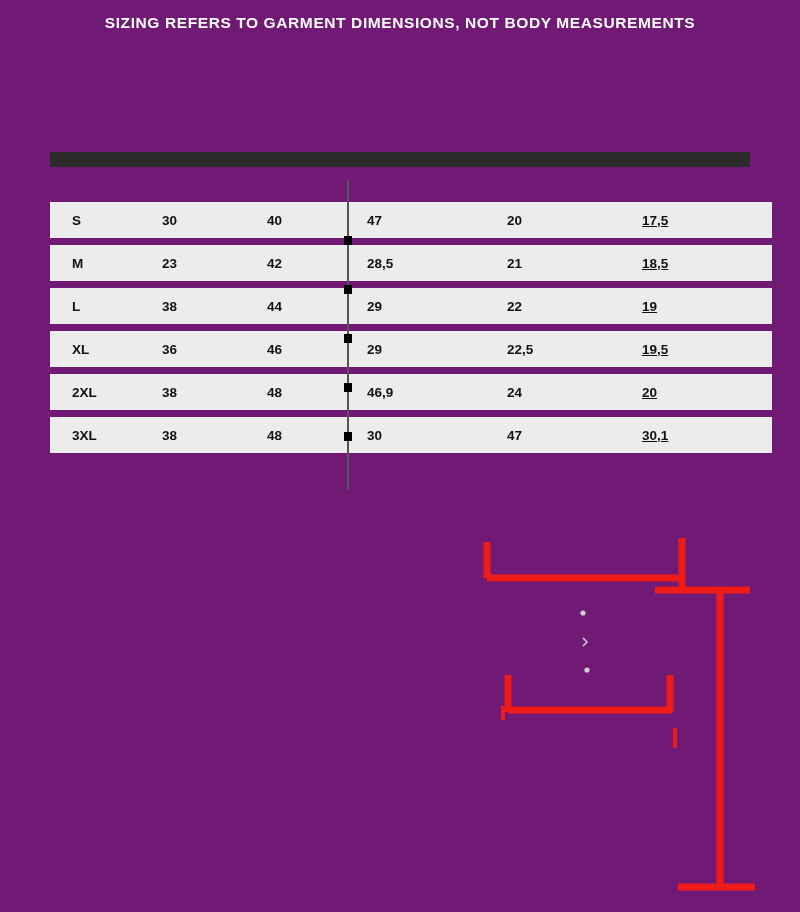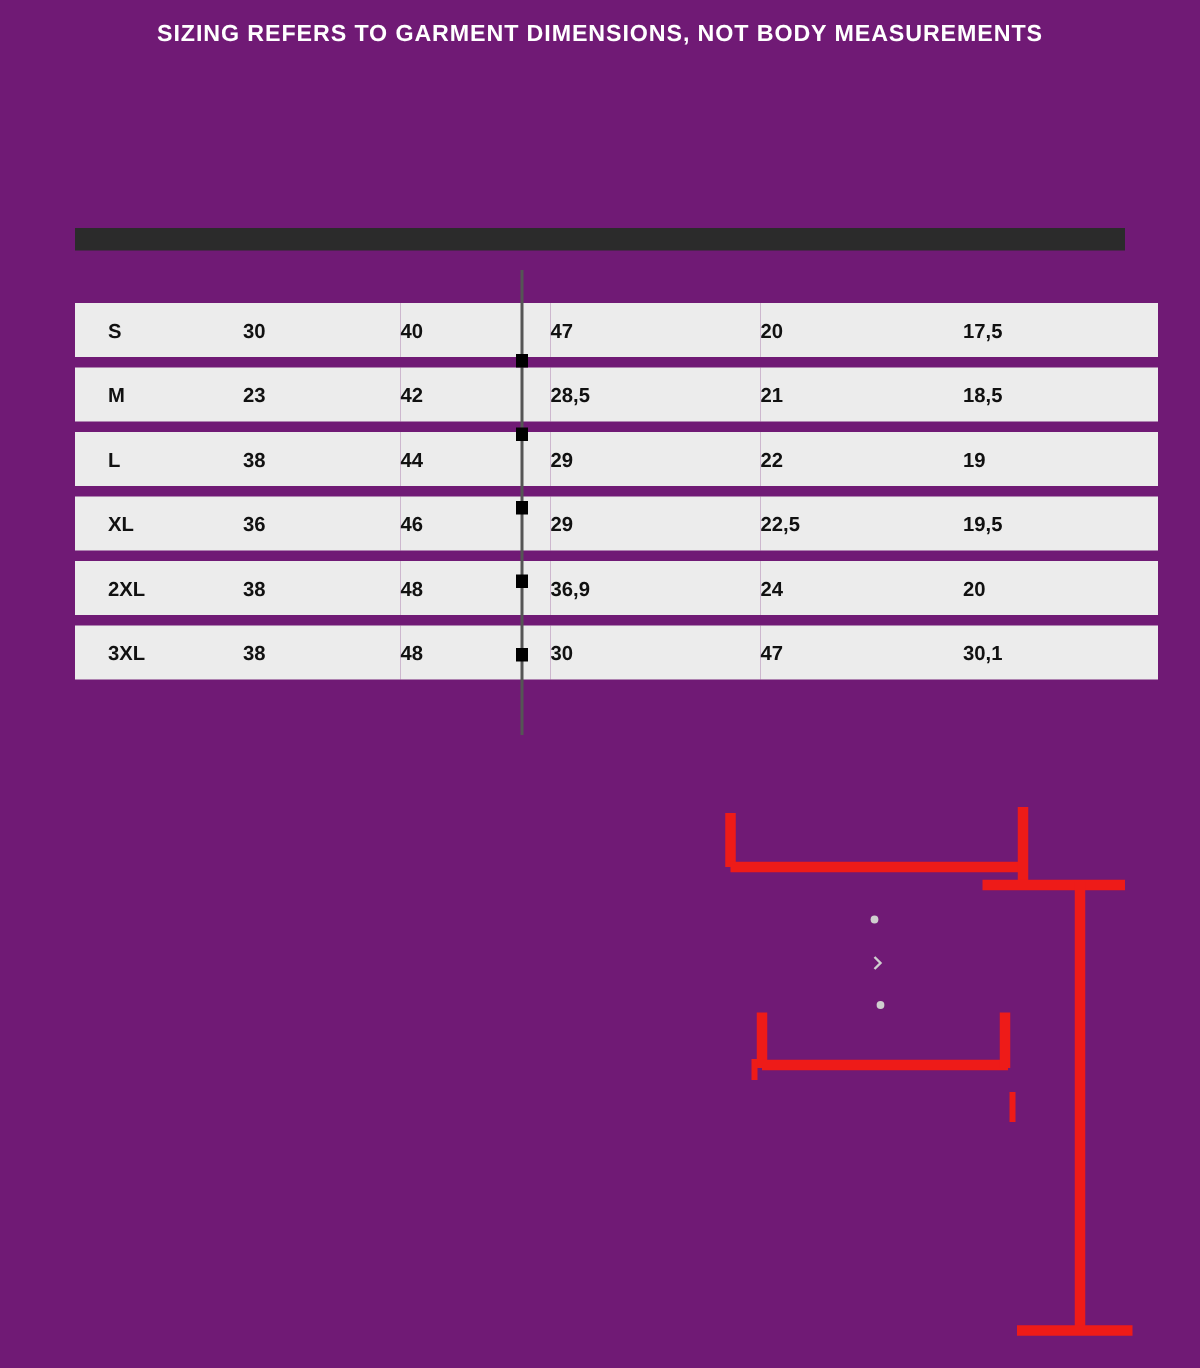--- a/index.html
+++ b/index.html
@@ -71,21 +71,21 @@
 
   .size-table td.c-size {
     text-align: left;
     padding-left: 22px;
     width: 90px;
   }
   .size-table td.c-1 { width: 105px; }
   .size-table td.c-2 { width: 100px; margin-top: 33px; }
   .size-table td.c-3 { width: 140px; }
   .size-table td.c-4 { width: 135px; }
-  .size-table td.c-5 { width: 130px; }
+  .size-table td.c-5 { width: 130px; text-decoration: underline; }
 
   
   .divider {
     position: absolute;
     left: 297px;
     top: 28px;
     width: 2px;
     height: 310px;
     background: #555555;
   }
@@ -157,21 +157,21 @@
           <td class="c-1">36</td>
           <td class="c-2">46</td>
           <td class="c-3">29</td>
           <td class="c-4">22,5</td>
           <td class="c-5">19,5</td>
         </tr>
         <tr>
           <td class="c-size">2XL</td>
           <td class="c-1">38</td>
           <td class="c-2">48</td>
-          <td class="c-3">36,9</td>
+          <td class="c-3">46,9</td>
           <td class="c-4">24</td>
           <td class="c-5">20</td>
         </tr>
         <tr>
           <td class="c-size">3XL</td>
           <td class="c-1">38</td>
           <td class="c-2">48</td>
           <td class="c-3">30</td>
           <td class="c-4">47</td>
           <td class="c-5">30,1</td>

